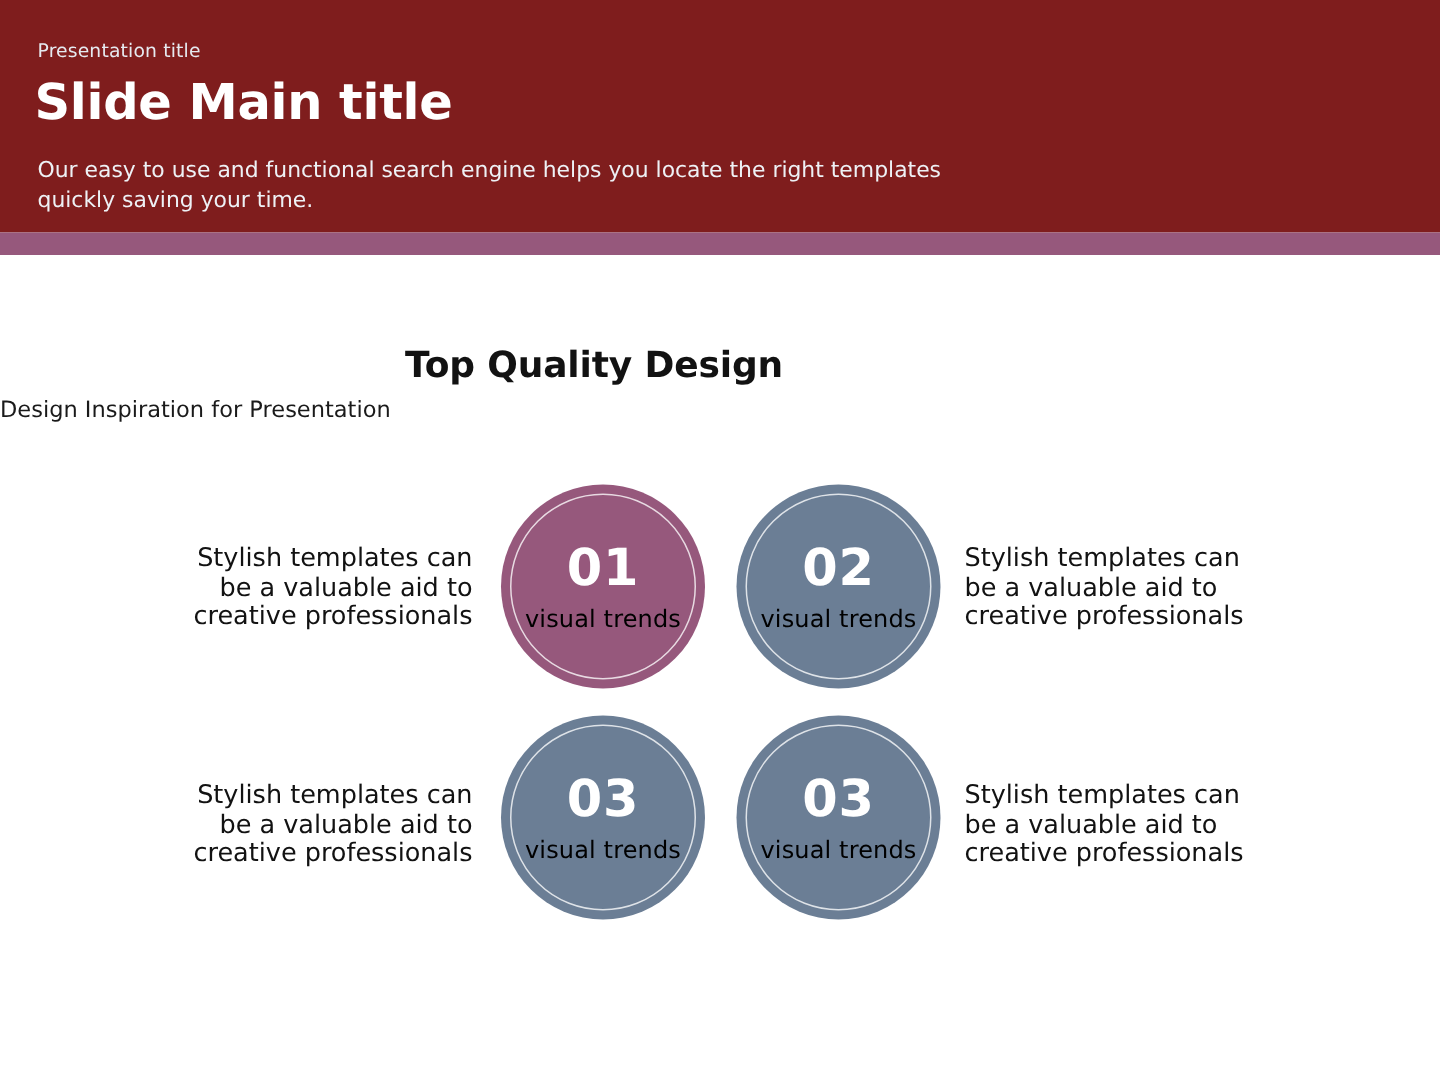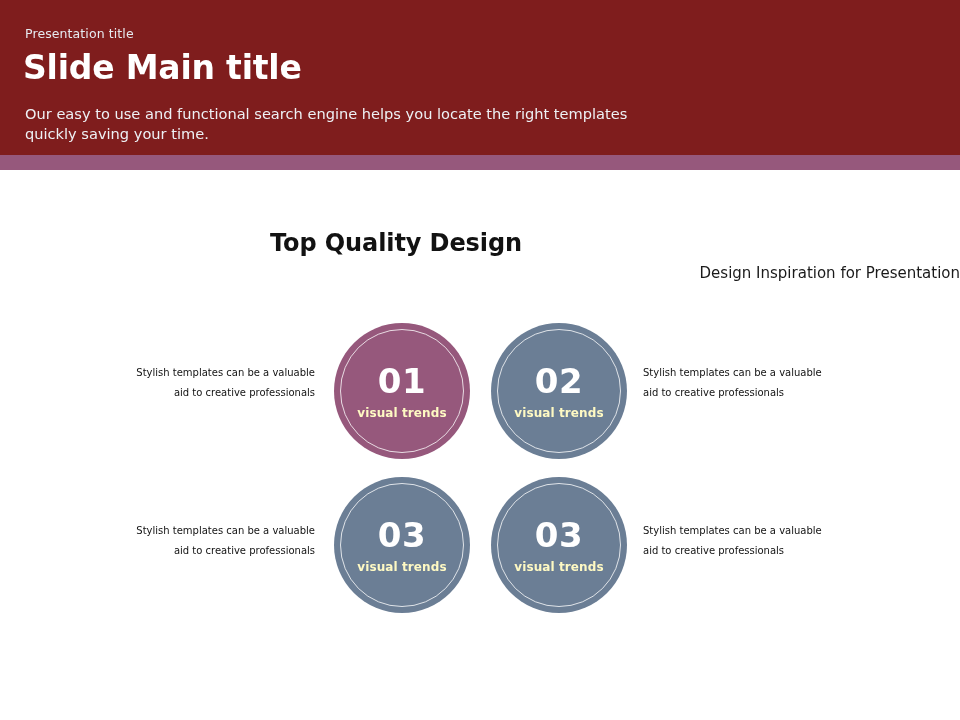--- a/index.html
+++ b/index.html
@@ -81,21 +81,21 @@
     font-size: 24px;
     font-weight: bold;
     color: #121212;
     letter-spacing: -0.1px;
   }
   .section-subtitle {
     position: absolute;
     left: 0;
     top: 264px;
     width: 960px;
-    text-align: right;
+    text-align: left;
     font-size: 15px;
     color: #1a1a1a;
   }
 
   
   .circle {
     position: absolute;
     width: 136px;
     height: 136px;
     border-radius: 50%;
@@ -126,36 +126,36 @@
     font-size: 34px;
     font-weight: bold;
     color: #ffffff;
     line-height: 1;
     letter-spacing: 0.5px;
     margin-bottom: 9px;
   }
   .circle-caption {
     position: relative;
     z-index: 2;
-    font-size: 12px;
-    font-weight: bold;
-    color: #fef9c3;
+    font-size: 16px;
+    font-weight: normal;
+    color: #000000;
     line-height: 1;
     letter-spacing: 0.1px;
   }
 
   #circle-1 { left: 334px; top: 323px; }
   #circle-2 { left: 491px; top: 323px; }
   #circle-3 { left: 334px; top: 477px; }
   #circle-4 { left: 491px; top: 477px; }
 
   
   .desc {
     position: absolute;
-    font-size: 10px;
+    font-size: 17px;
     line-height: 19.5px;
     color: #121212;
     width: 194px;
   }
   .desc-left  { text-align: right; }
   .desc-right { text-align: left; }
 
   #desc-1 { left: 121px; top: 363px; }
   #desc-2 { left: 643px; top: 363px; }
   #desc-3 { left: 121px; top: 521px; }

